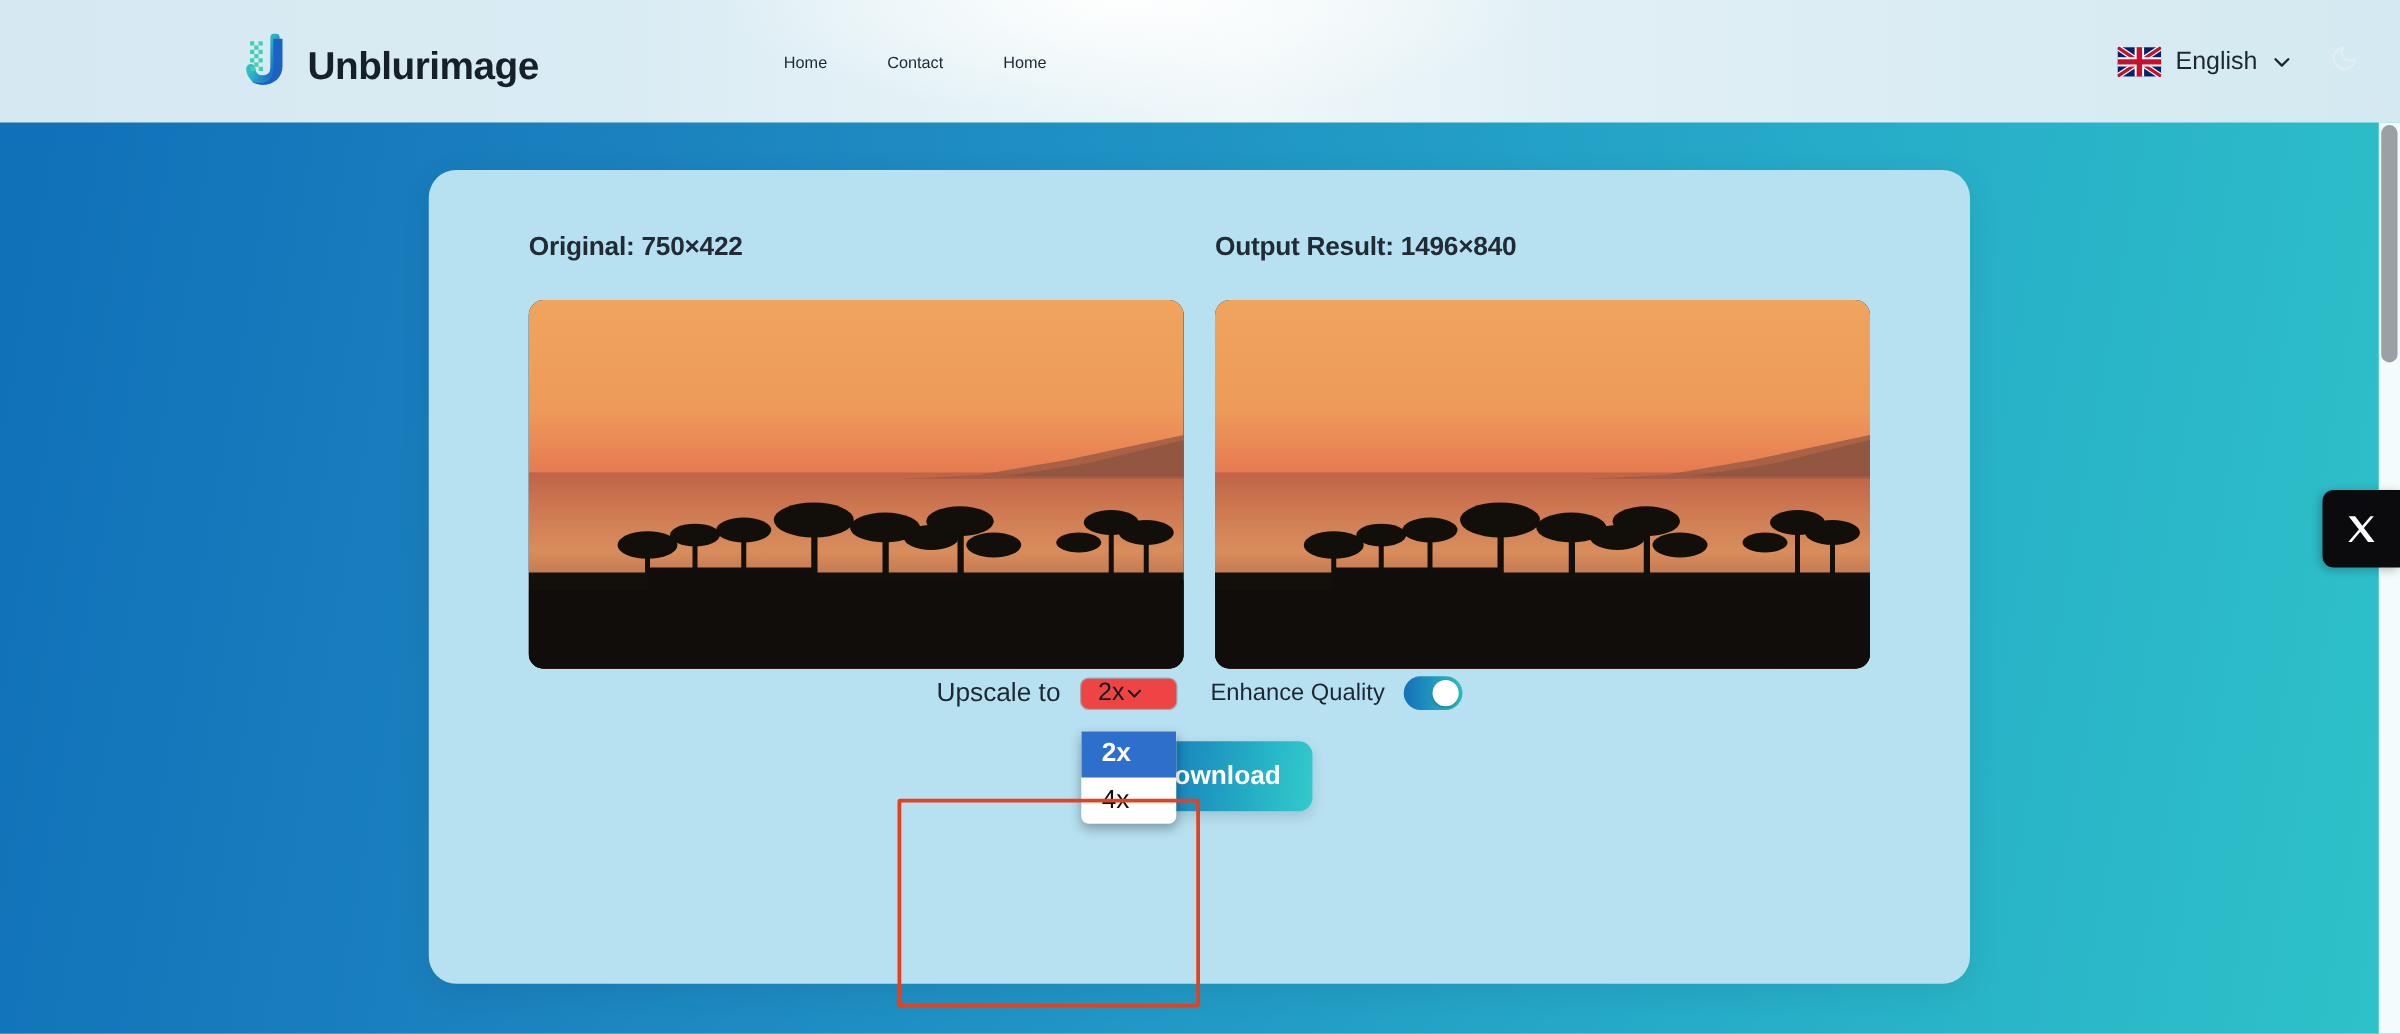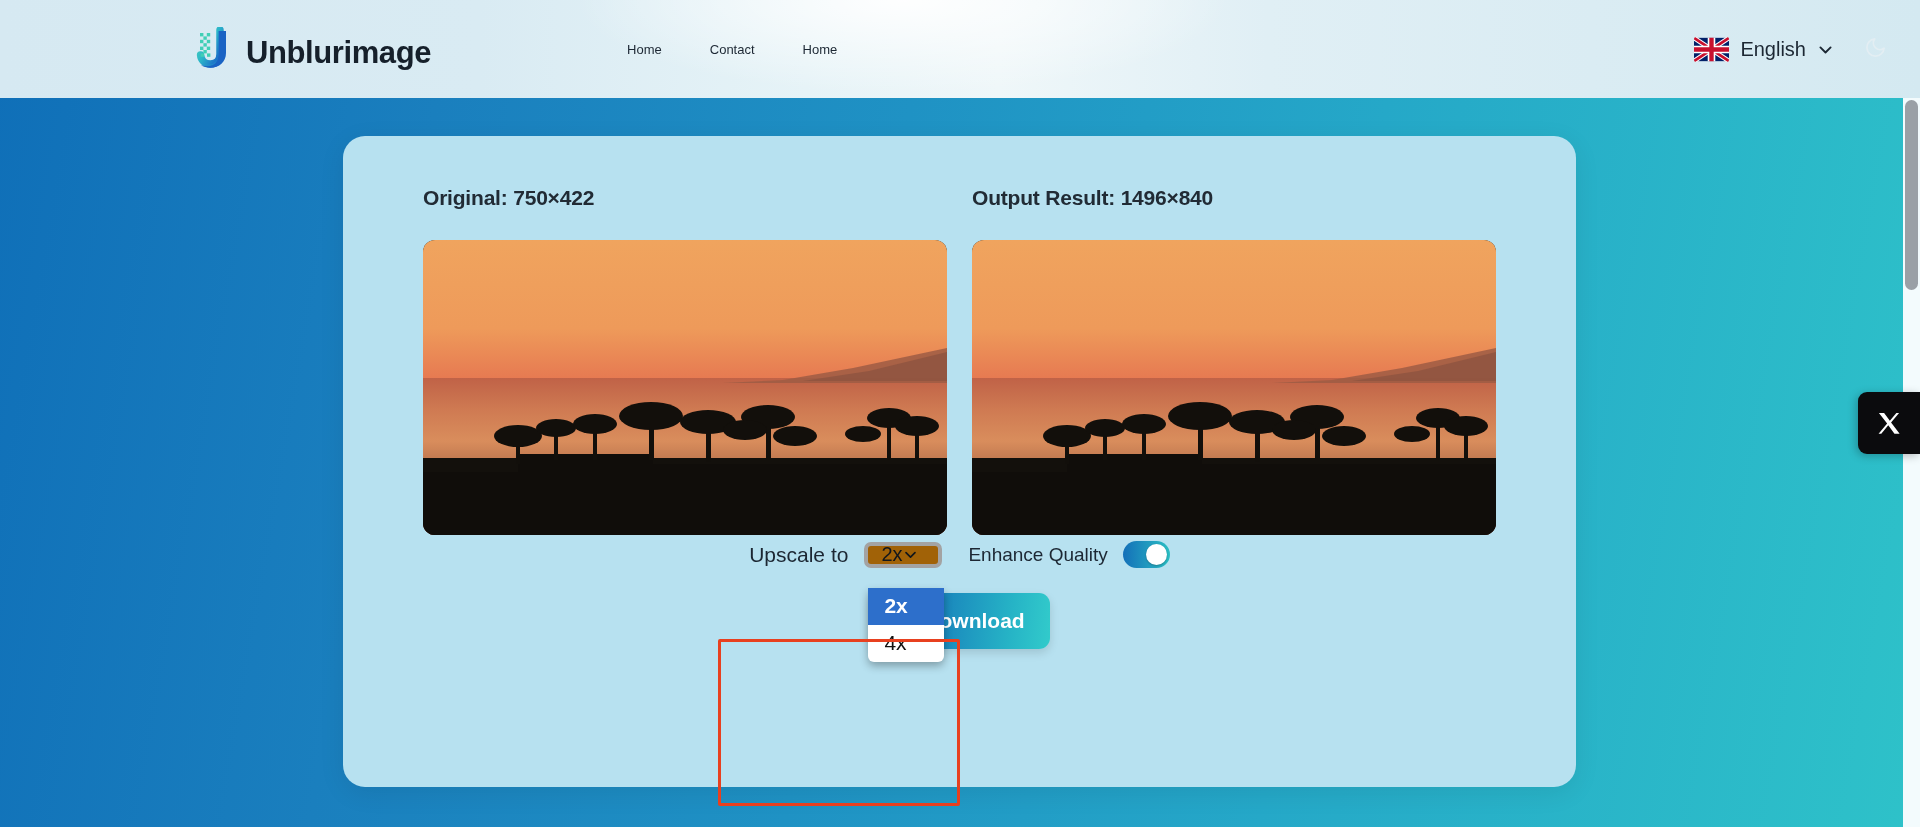--- a/index.html
+++ b/index.html
@@ -137,22 +137,22 @@
   }
   .upscale-label {
     font-size: 21px;
     color: #1c2733;
     margin-right: 16px;
   }
   .select-box {
     position: relative;
     width: 78px;
     height: 26px;
-    background: #a16207;
-    border: 4px solid #a3a3a3;
+    background: #ef4444;
+    border: 1px solid #a3a3a3;
     border-radius: 7px;
     display: flex;
     align-items: center;
     padding: 0 9px 0 13px;
     cursor: pointer;
     z-index: 20;
   }
   .select-value { font-size: 20px; color: #11161c; }
   .select-chev { margin-left: auto; width: 15px; height: 15px; display: block; }
 

